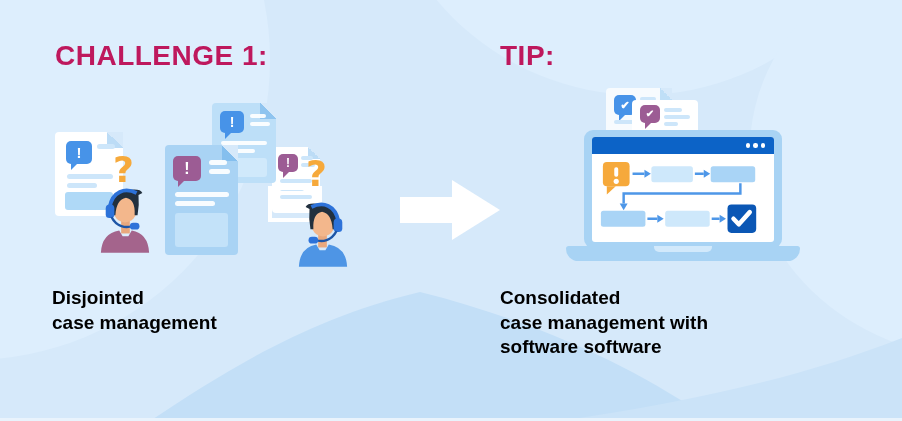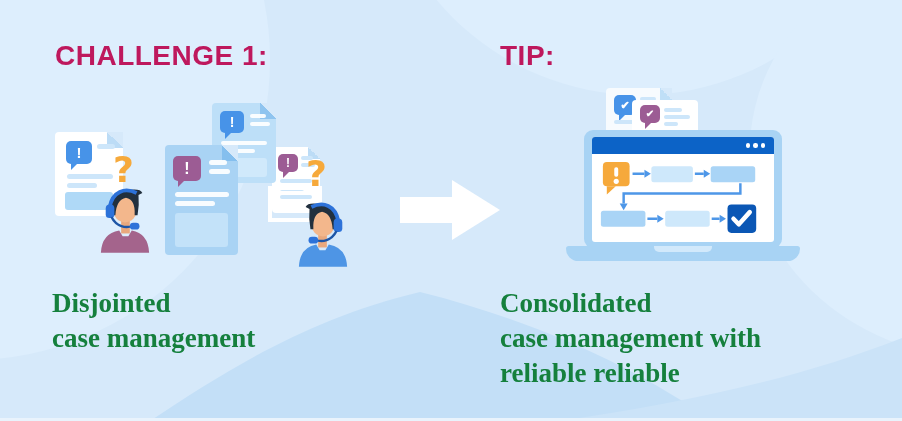--- a/index.html
+++ b/index.html
@@ -7,22 +7,22 @@
     position:relative; width:902px; height:421px; overflow:hidden;
     background:#D6E9FA;
     font-family:"Liberation Sans", sans-serif;
   }
   .bg-svg{position:absolute;inset:0;z-index:0;}
   .heading{
     position:absolute; z-index:6; font-weight:bold; font-size:28px;
     letter-spacing:.5px; color:#be185d;
   }
   .cap{
-    position:absolute; z-index:6; font-weight:600; font-size:27px; line-height:1.3;
-    color:#15803d; white-space:pre-line;font-family:Liberation Serif, serif;
+    position:absolute; z-index:6; font-weight:600; font-size:19px; line-height:1.3;
+    color:#000000; white-space:pre-line;
   }
   
   .doc{position:absolute; border-radius:4px;}
   .fold{
     position:absolute; top:0; right:0; width:16px; height:16px;
     background:linear-gradient(225deg,#D6E9FA 0%,#D6E9FA 50%,var(--foldc) 50%,var(--foldc) 100%);
   }
   .fold.sm{width:12px;height:12px;}
   .bubble{
     position:absolute; display:flex; align-items:center; justify-content:center;
@@ -235,15 +235,15 @@
         </svg>
       </div>
     </div>
   </div>
   <div class="laptop-base">
     <span class="laptop-notch"></span>
   </div>
 
   <div class="cap" style="left:500px; top:286px;">Consolidated
 case management with
-reliable reliable</div>
+software software</div>
 
 </div>
 
 </body></html>

